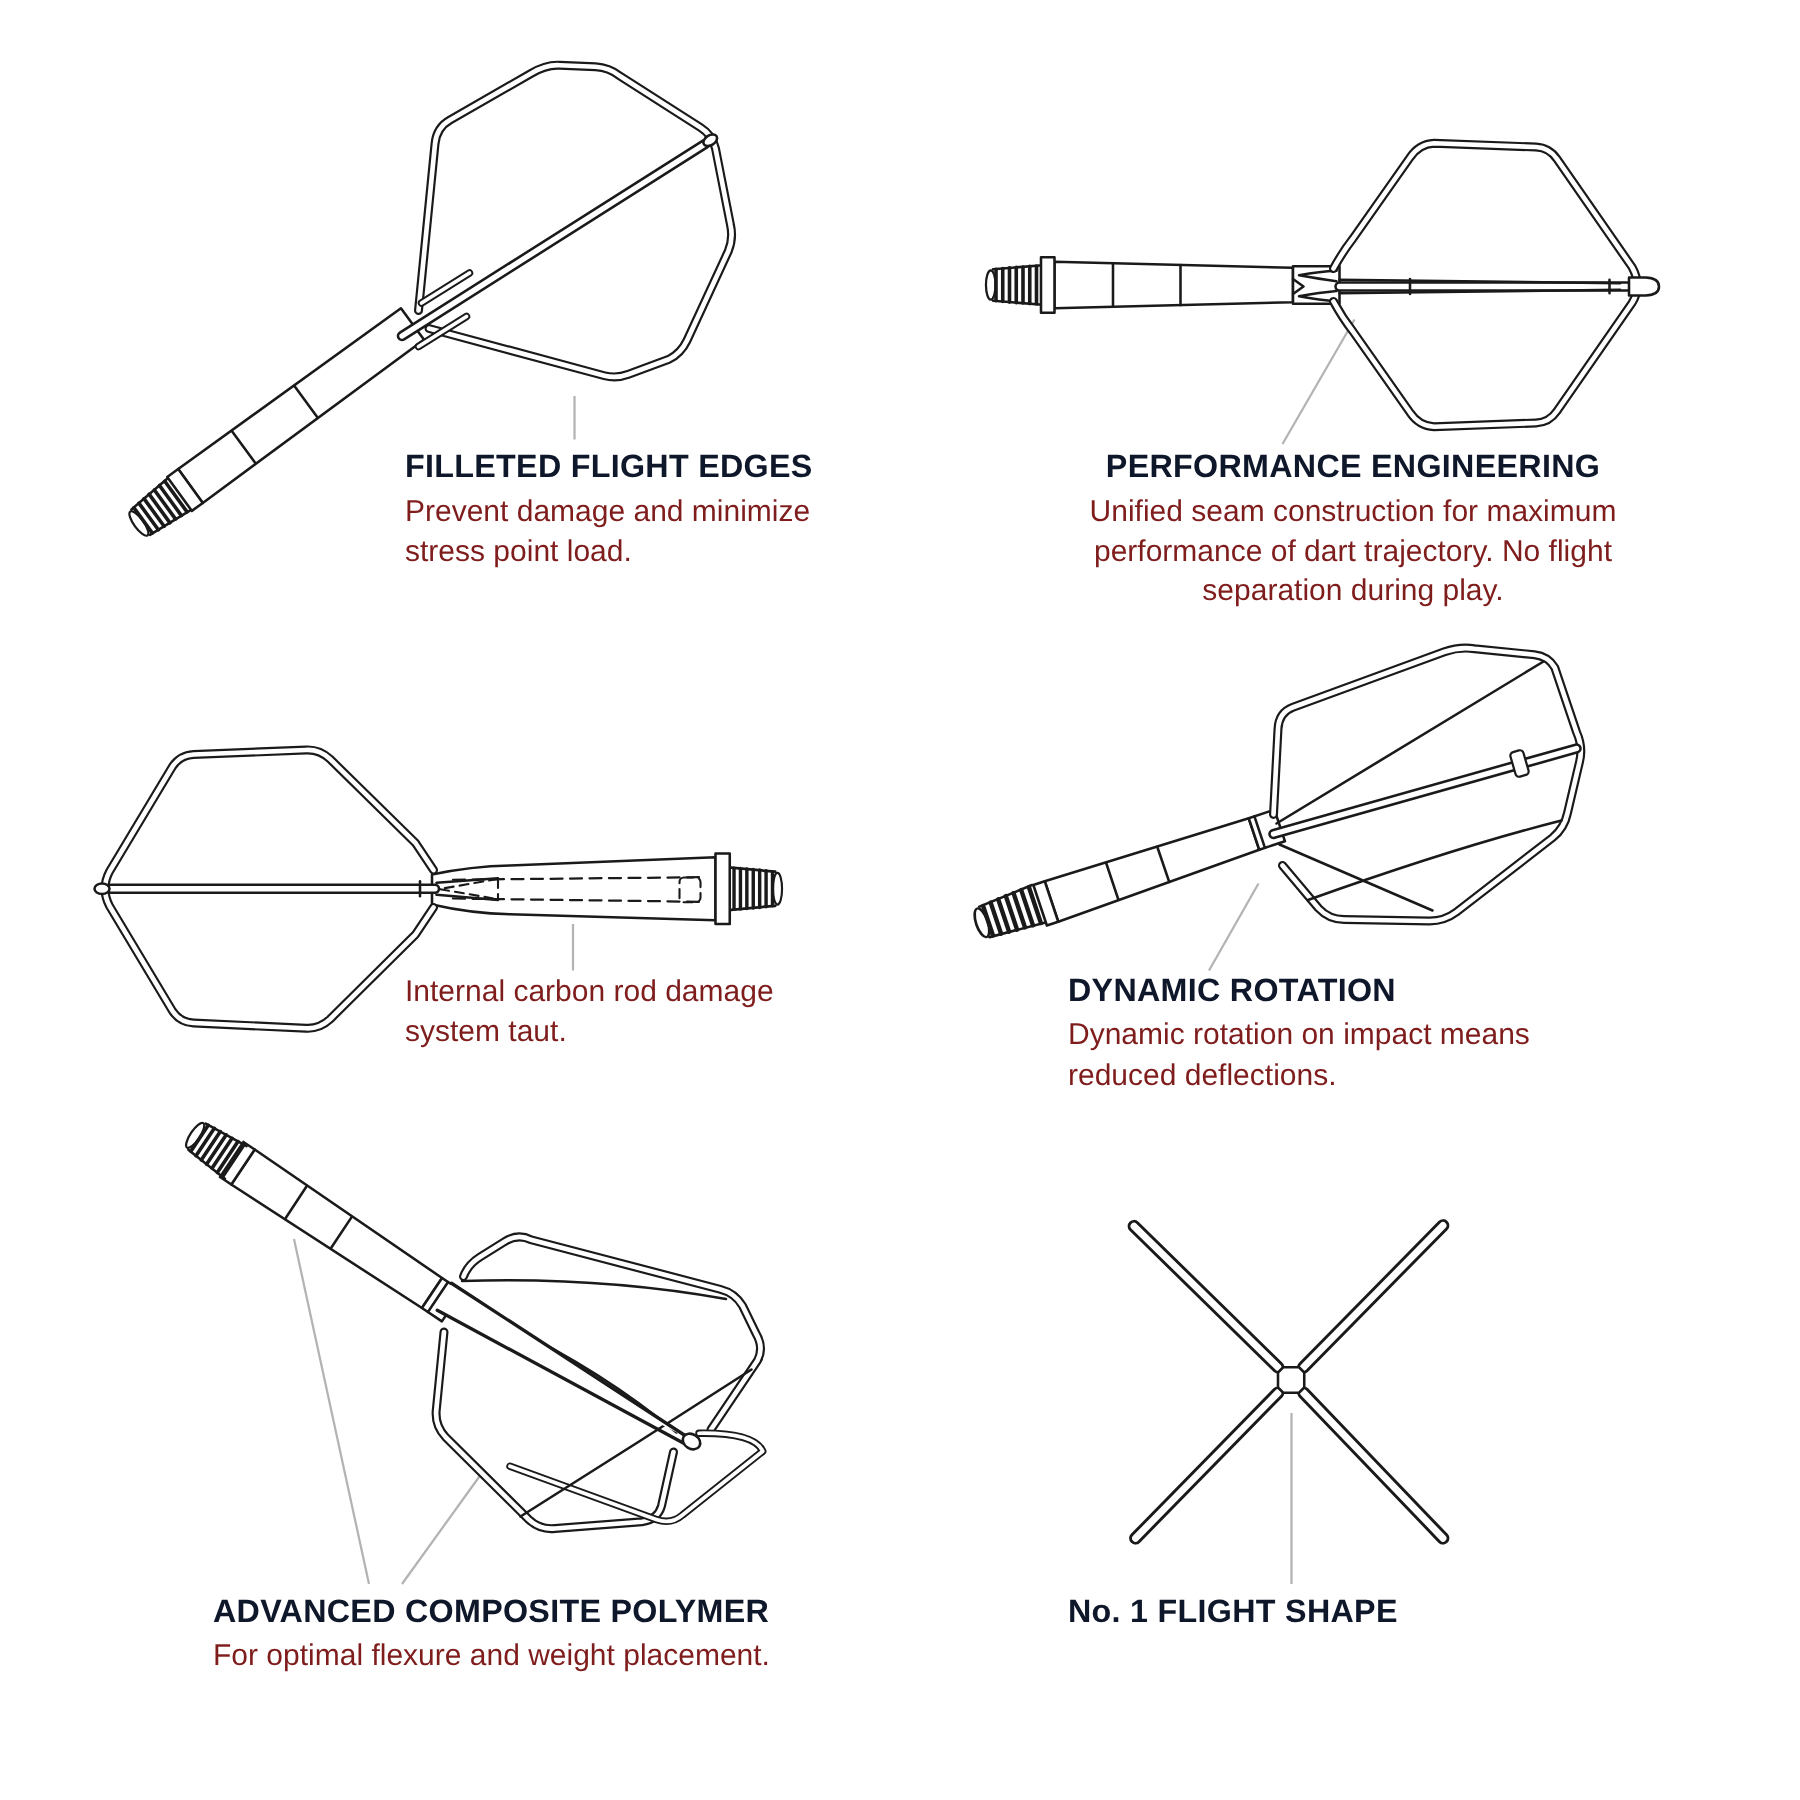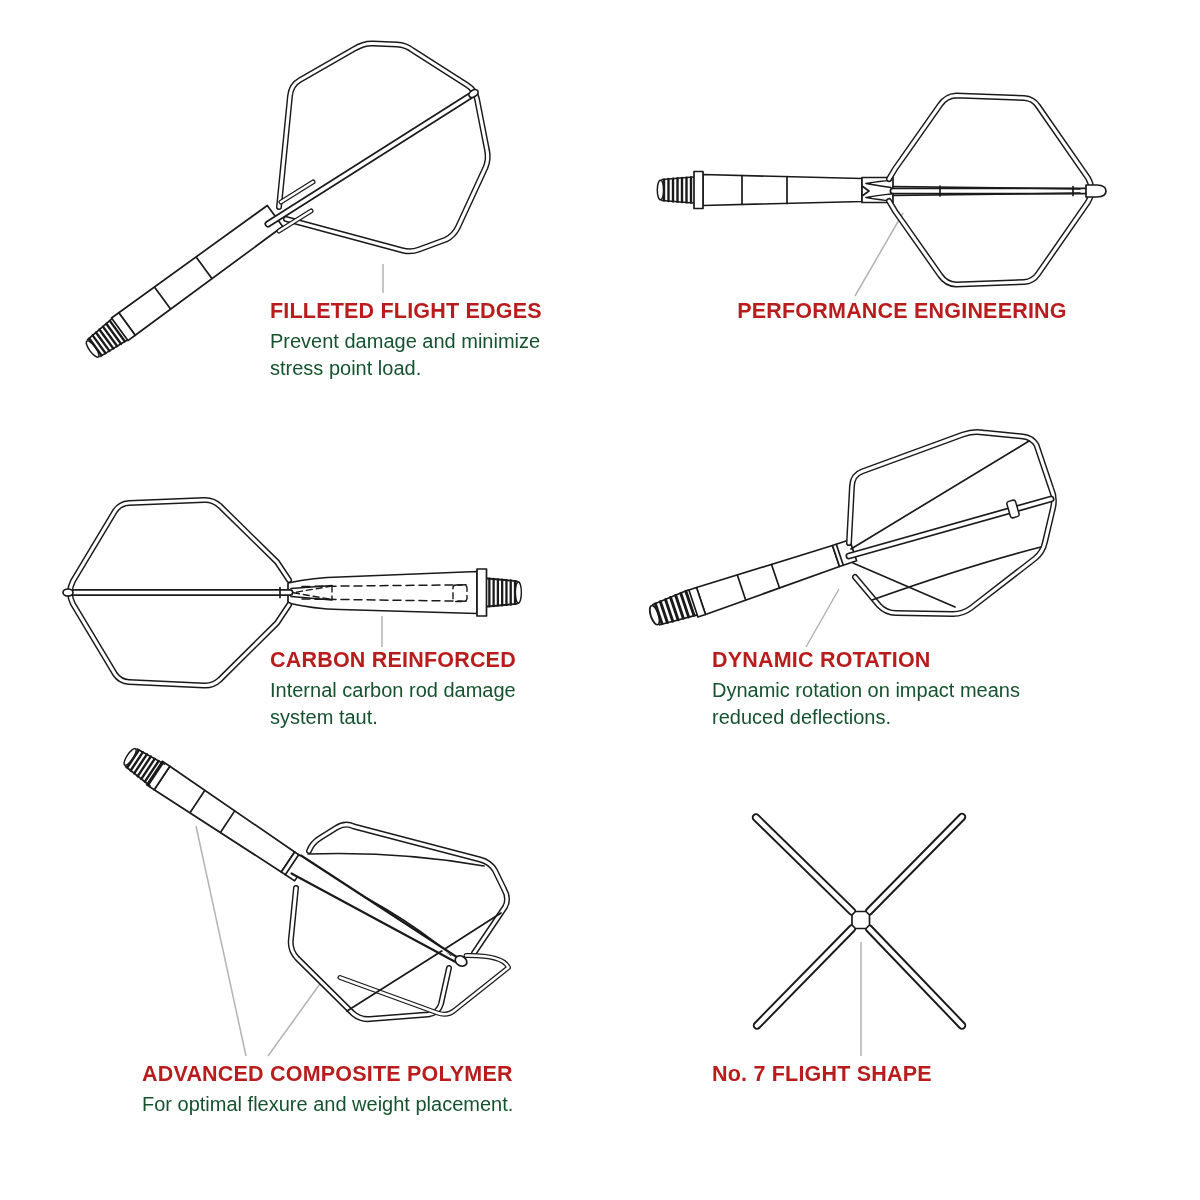--- a/index.html
+++ b/index.html
@@ -4,24 +4,24 @@
 <style>
   html,body{margin:0;padding:0;background:#fff;}
   #page{
     position:relative;width:1200px;height:1200px;background:#fff;overflow:hidden;
     font-family:"Liberation Sans","DejaVu Sans",sans-serif;
   }
   #diagram-canvas{position:absolute;left:0;top:0;width:1200px;height:1200px;}
   .feature{position:absolute;}
   .feature h3{
     margin:0 0 4px 0;font-size:21.5px;line-height:25px;font-weight:700;
-    color:#b91c1c;letter-spacing:.2px;
+    color:#0f172a;letter-spacing:.2px;
   }
   .feature p{
-    margin:0;font-size:20px;line-height:26.5px;font-weight:400;color:#14532d;
+    margin:0;font-size:20px;line-height:26.5px;font-weight:400;color:#7f1d1d;
   }
   
   .ln,.d6,.w3,.d7,.w35,.d5,.w25,.d8,.w45,.thr,.dash,.dashThin{
     fill:none;stroke-linecap:round;stroke-linejoin:round;
   }
   .ln{stroke:#1a1a1a;stroke-width:1.7;}
   .ln22{fill:none;stroke:#1a1a1a;stroke-width:2.2;stroke-linecap:round;}
   .d6{stroke:#1a1a1a;stroke-width:6;}
   .w3{stroke:#fff;stroke-width:3.1;}
   .d7{stroke:#1a1a1a;stroke-width:7;}
@@ -172,34 +172,34 @@
   </g>
 </svg>
 
   <section class="feature" style="left:270px;top:299px;width:292px;">
     <h3>FILLETED FLIGHT EDGES</h3>
     <p>Prevent damage and minimize stress point load.</p>
   </section>
 
   <section class="feature" style="left:712px;top:299px;width:380px;text-align:center;">
     <h3>PERFORMANCE ENGINEERING</h3>
+    <p>Unified seam construction for maximum performance of dart trajectory. No flight separation during play.</p>
   </section>
 
   <section class="feature" style="left:270px;top:648px;width:270px;">
-    <h3>CARBON REINFORCED</h3>
     <p>Internal carbon rod damage system taut.</p>
   </section>
 
   <section class="feature" style="left:142px;top:1062px;width:450px;">
     <h3>ADVANCED COMPOSITE POLYMER</h3>
     <p>For optimal flexure and weight placement.</p>
   </section>
 
   <section class="feature" style="left:712px;top:648px;width:322px;">
     <h3>DYNAMIC ROTATION</h3>
     <p>Dynamic rotation on impact means reduced deflections.</p>
   </section>
 
   <section class="feature" style="left:712px;top:1062px;width:430px;">
-    <h3>No. 7 FLIGHT SHAPE</h3>
+    <h3>No. 1 FLIGHT SHAPE</h3>
   </section>
 
 </div>
 
 </body></html>

